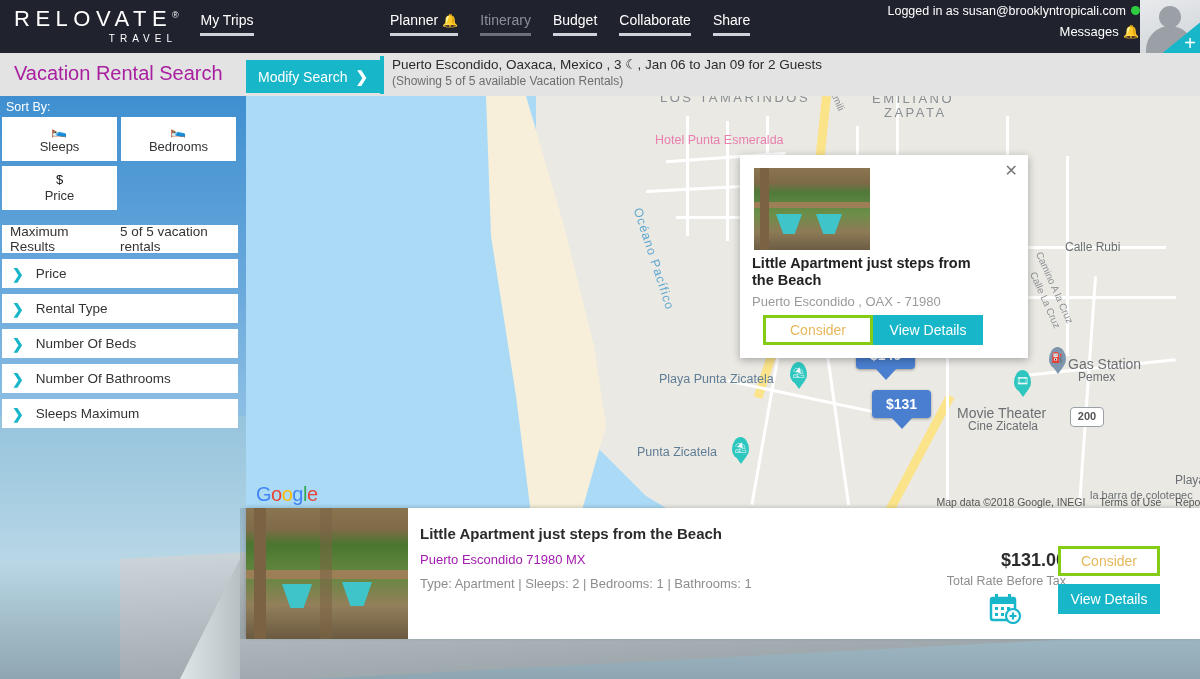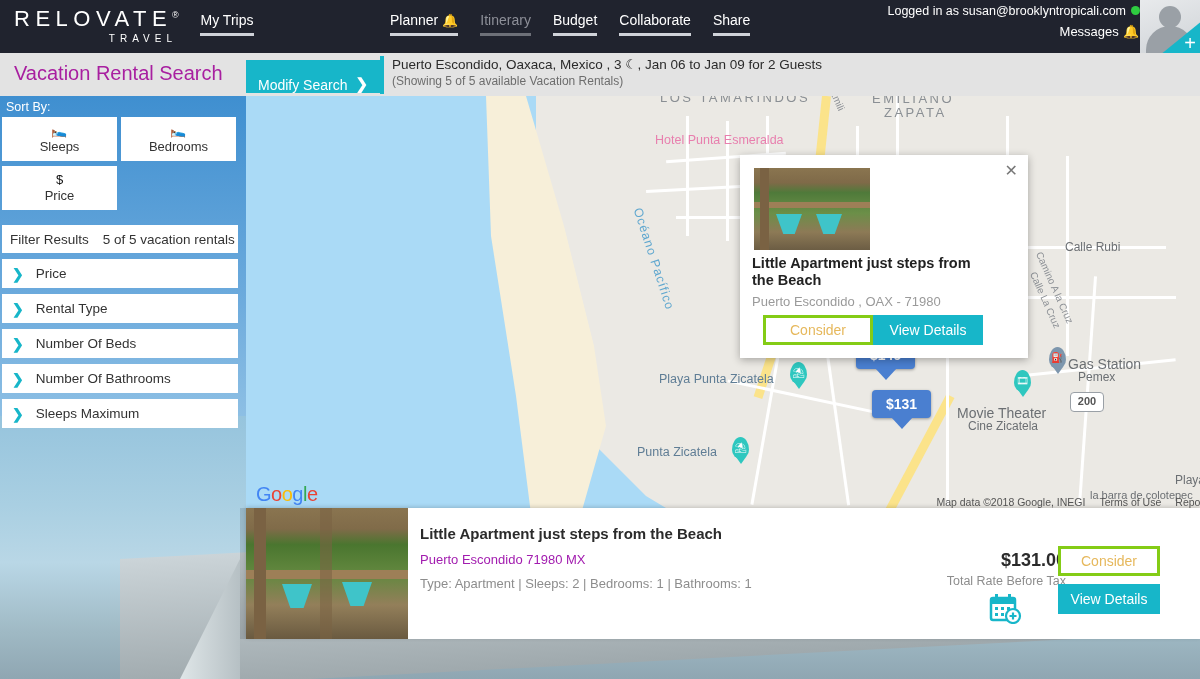--- a/index.html
+++ b/index.html
@@ -75,21 +75,21 @@
   .headerbar {
     position: absolute; top: 53px; left: 0; width: 1200px; height: 43px;
     background: #e3e3e3; z-index: 35;
   }
   .page-title {
     position: absolute; left: 14px; top: 9px; font-size: 20px; color: #a81fa0;
   }
   .modify-btn {
     position: absolute; left: 246px; top: 0px; width: 134px; height: 33px;
     background: #17b6c9; color: #fff; font-size: 14px;
-    display: flex; align-items: flex-end; justify-content: center; gap: 8px;
+    display: flex; align-items: center; justify-content: center; gap: 8px;
     cursor: pointer; margin-top: 7px;
   }
   .modify-btn .chev { font-weight: bold; font-size: 15px; }
   .criteria {
     position: absolute; left: 380px; top: 3px; padding-left: 8px;
     border-left: 4px solid #17b6c9; height: 38px;
   }
   .criteria .c1 { font-size: 13.5px; color: #2b2b2b; white-space: nowrap; }
   .criteria .c2 { font-size: 12px; color: #6d6d6d; margin-top: 2px; }
 
@@ -419,21 +419,21 @@
     </div>
     <div class="poi" style="left:486px;top:341px;">
       <span class="g">⛱</span>
     </div>
     <div class="poi" style="left:768px;top:274px;">
       <span class="g">🎞</span>
     </div>
     <div class="poi blue" style="left:803px;top:251px;">
       <span class="g">⛽</span>
     </div>
-    <div class="hwy" style="left:824px;top:296px;">200</div>
+    <div class="hwy" style="left:824px;top:311px;">200</div>
 
     <div class="pricepin" style="left:610px;top:245px;">$146</div>
     <div class="pricepin" style="left:606px;top:294px;margin-left:20px;">$131</div>
 
     <div class="mapctrl fullscreen">
       <svg width="18" height="18" viewBox="0 0 18 18">
         <path d="M1 6V1h5M17 6V1h-5M1 12v5h5M17 12v5h-5" fill="none" stroke="#555" stroke-width="2"></path>
       </svg>
     </div>
     <div class="mapctrl pegman">
@@ -550,21 +550,21 @@
       </div>
     </div>
     <div class="sortrow">
       <div class="sortcard">
         <div class="ico">$</div>
         <div class="lbl">Price</div>
       </div>
     </div>
 
     <div class="filterhead">
-      <span class="t1">Filter Results</span>
+      <span class="t1">Maximum Results</span>
       <span class="t2">5 of 5 vacation rentals</span>
     </div>
 
     <div class="filterrow">
       <span class="chev">❯</span>
       <span class="lbl">Price</span>
     </div>
     <div class="filterrow">
       <span class="chev">❯</span>
       <span class="lbl">Rental Type</span>

